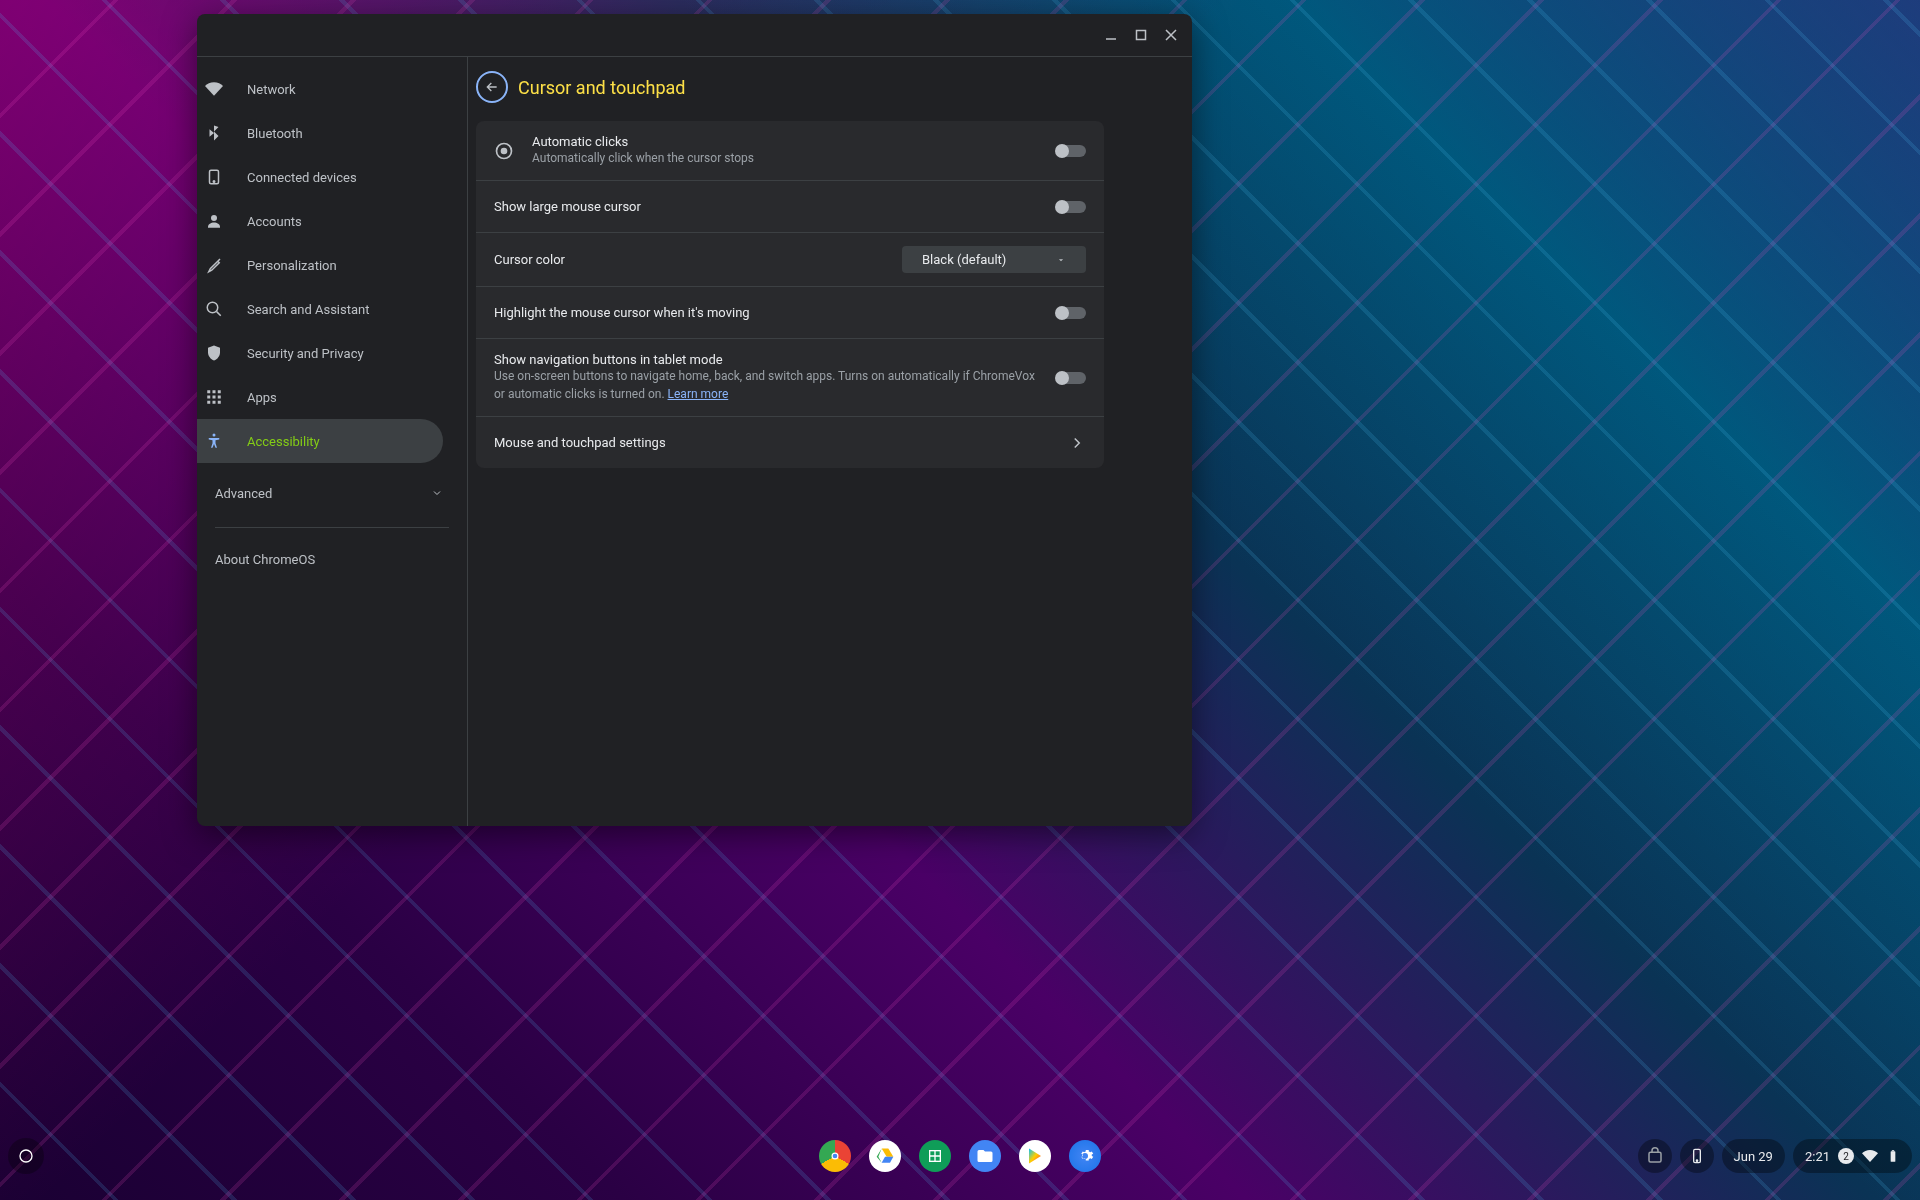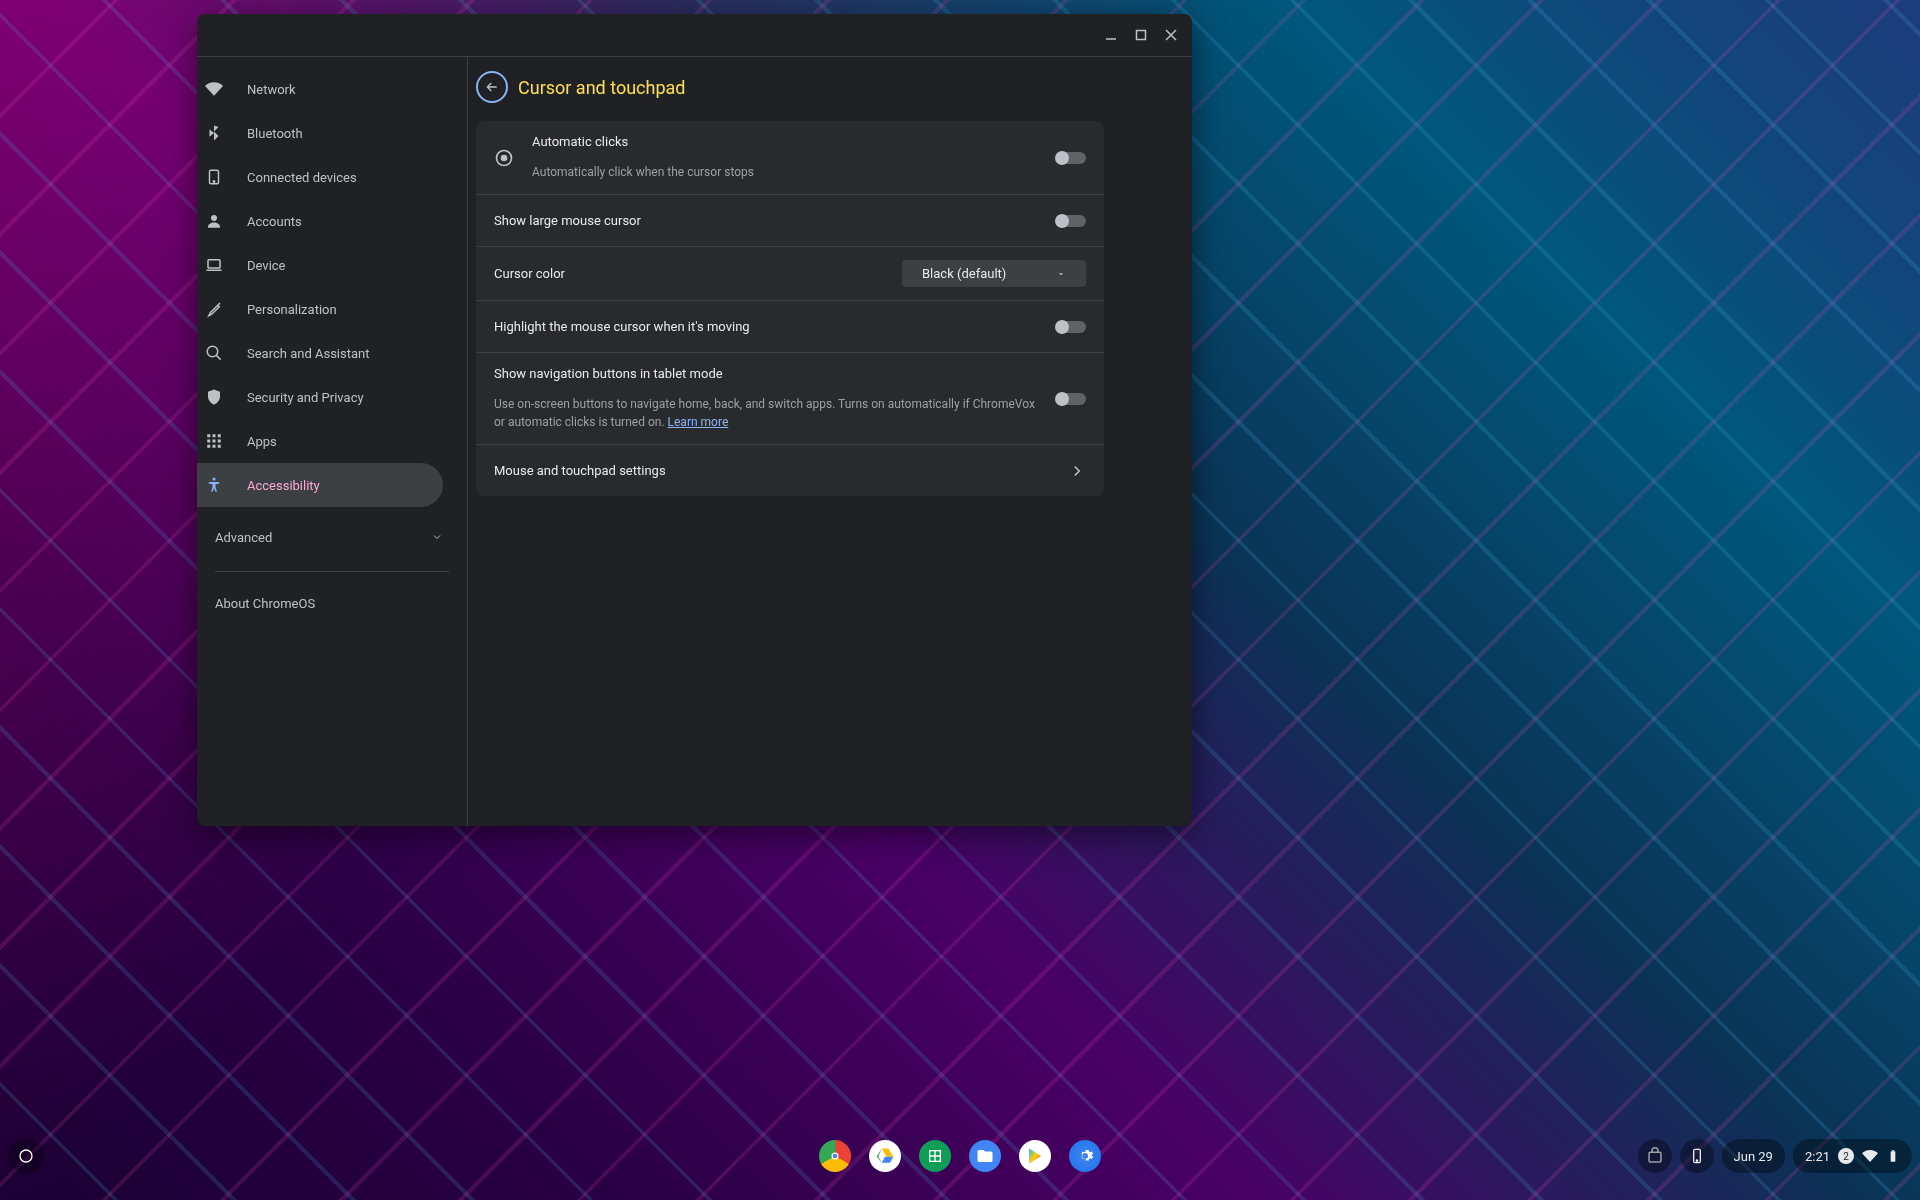--- a/index.html
+++ b/index.html
@@ -123,21 +123,21 @@
   display: flex;
   align-items: center;
   gap: 24px;
   color: #bdc1c6;
   font-size: 13px;
   border-radius: 0 22px 22px 0;
 }
 
 .nav-item.active {
   background: #3c4043;
-  color: #f9a8d4;
+  color: #84cc16;
   align-items: center;
 }
 
 .nav-item .icon {
   width: 18px;
   height: 18px;
   display: flex;
   align-items: center;
   justify-content: center;
   color: #bdc1c6;
@@ -223,21 +223,21 @@
   width: 20px;
   height: 20px;
   color: #bdc1c6;
   flex-shrink: 0;
 }
 
 .row-body {
   flex: 1;
   display: flex;
   flex-direction: column;
-  gap: 14px;
+  gap: 0;
   justify-content: space-between;
 }
 
 .row-title {
   color: #e8eaed;
   font-size: 13px;
 }
 
 .row-sub {
   color: #9aa0a6;
@@ -416,29 +416,20 @@
         <span>Connected devices</span>
       </div>
       <div class="nav-item">
         <span class="icon">
             <svg width="18" height="18" viewBox="0 0 24 24" fill="currentColor">
               <circle cx="12" cy="8" r="4"></circle>
               <path d="M4 20c0-4 4-6 8-6s8 2 8 6v1H4v-1z"></path>
             </svg>
           </span>
         <span>Accounts</span>
-      </div>
-      <div class="nav-item">
-        <span class="icon">
-            <svg width="18" height="18" viewBox="0 0 24 24" fill="none" stroke="currentColor" stroke-width="2">
-              <rect x="4" y="5" width="16" height="11" rx="1"></rect>
-              <path d="M2 19h20"></path>
-            </svg>
-          </span>
-        <span>Device</span>
       </div>
       <div class="nav-item">
         <span class="icon">
             <svg width="18" height="18" viewBox="0 0 24 24" fill="none" stroke="currentColor" stroke-width="2">
               <path d="M20 4L9 15M7 17l-2 4 4-2 10-10-2-2z"></path>
             </svg>
           </span>
         <span>Personalization</span>
       </div>
       <div class="nav-item">

